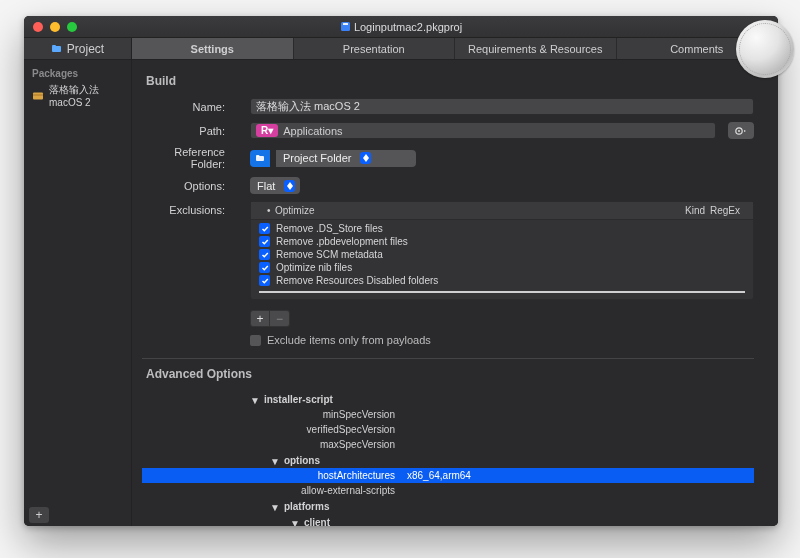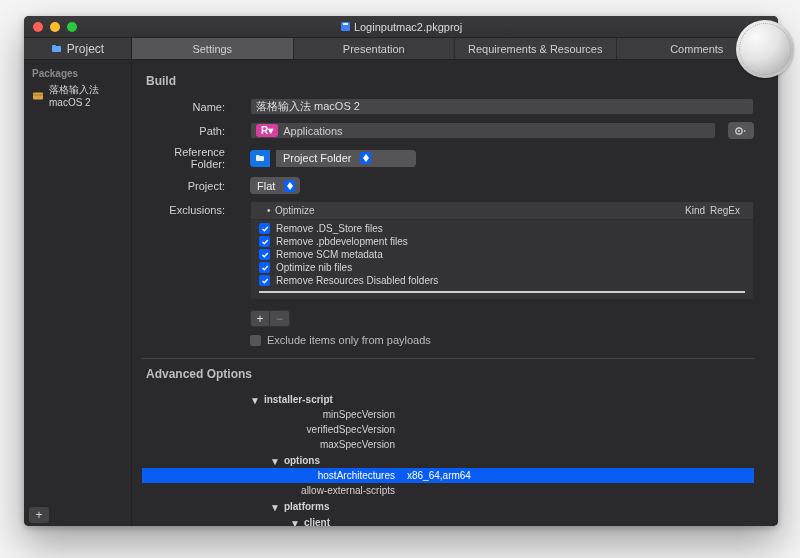--- a/index.html
+++ b/index.html
@@ -29,21 +29,21 @@
   .t-min{background:#ffbd2e;}
   .t-max{background:#27c93f;}
   .title{position:absolute;left:0;right:0;text-align:center;font-size:11px;color:#dcdcde;font-weight:500;}
   .title svg{vertical-align:-1px;margin-right:3px;}
   
   .toolbar{height:22px;display:flex;background:#303032;border-bottom:1px solid #222;}
   .projbtn{width:108px;background:#3a3a3c;border-right:1px solid #222;display:flex;align-items:center;justify-content:center;gap:5px;font-size:12px;color:#cfcfd1;}
   .projbtn svg{flex:none;}
   .tabbar{flex:1;display:flex;}
   .tab{flex:1;display:flex;align-items:center;justify-content:center;font-size:11px;color:#cfcfd1;border-right:1px solid #2a2a2c;}
-  .tab.active{background:#555558;}
+  .tab.active{background:#555558;font-weight:bold;}
   .tab:not(.active){background:#3c3c3e;}
   
   .body{position:absolute;top:44px;bottom:0;left:0;right:0;display:flex;}
   .sidebar{width:108px;background:#2a2a2c;border-right:1px solid #222;display:flex;flex-direction:column;font-size:10px;}
   .side-head{color:#8a8a8d;padding:8px 8px 2px;font-size:10px;font-weight:600;}
   .side-item{display:flex;align-items:center;gap:5px;padding:2px 8px;color:#d3d3d5;}
   .side-item svg{flex:none;}
   .side-foot{margin-top:auto;padding:3px 5px;}
   .side-foot .plus{width:20px;height:16px;background:#434345;border-radius:3px;display:flex;align-items:center;justify-content:center;color:#cfcfd1;font-size:12px;}
   .main{flex:1;overflow:hidden;background:#2a2a2c;color:var(--text);font-size:11px;}
@@ -210,21 +210,21 @@
                   </svg>
                 <svg width="6" height="4">
                     <path d="M3 4L0 0h6z" fill="#fff"></path>
                   </svg>
               </span>
             </div>
           </div>
         </div>
 
         <div class="row">
-          <div class="label">Project:</div>
+          <div class="label">Options:</div>
           <div class="field">
             <div class="popup" style="flex:0 0 50px;background:#555558;">
               <span>Flat</span>
               <span class="arrows">
                 <svg width="6" height="4">
                     <path d="M3 0L6 4H0z" fill="#fff"></path>
                   </svg>
                 <svg width="6" height="4">
                     <path d="M3 4L0 0h6z" fill="#fff"></path>
                   </svg>

